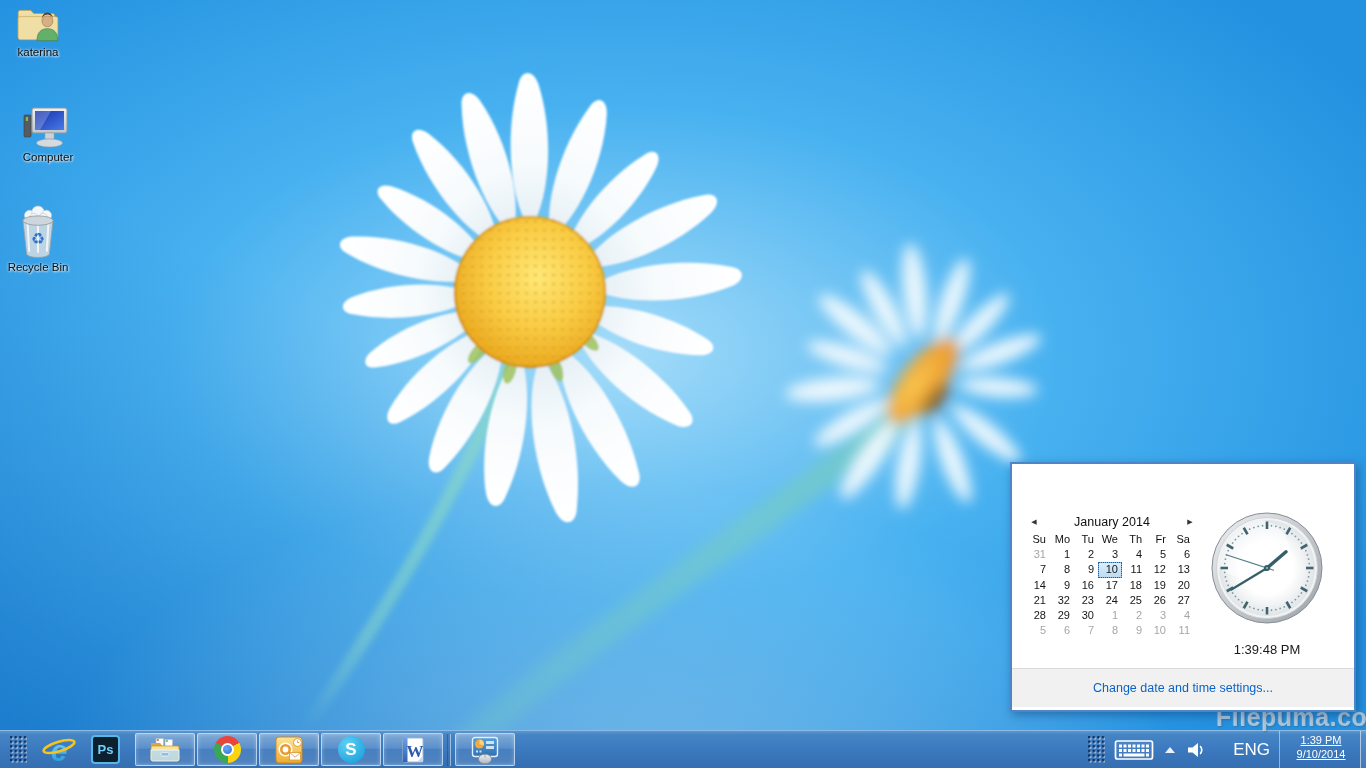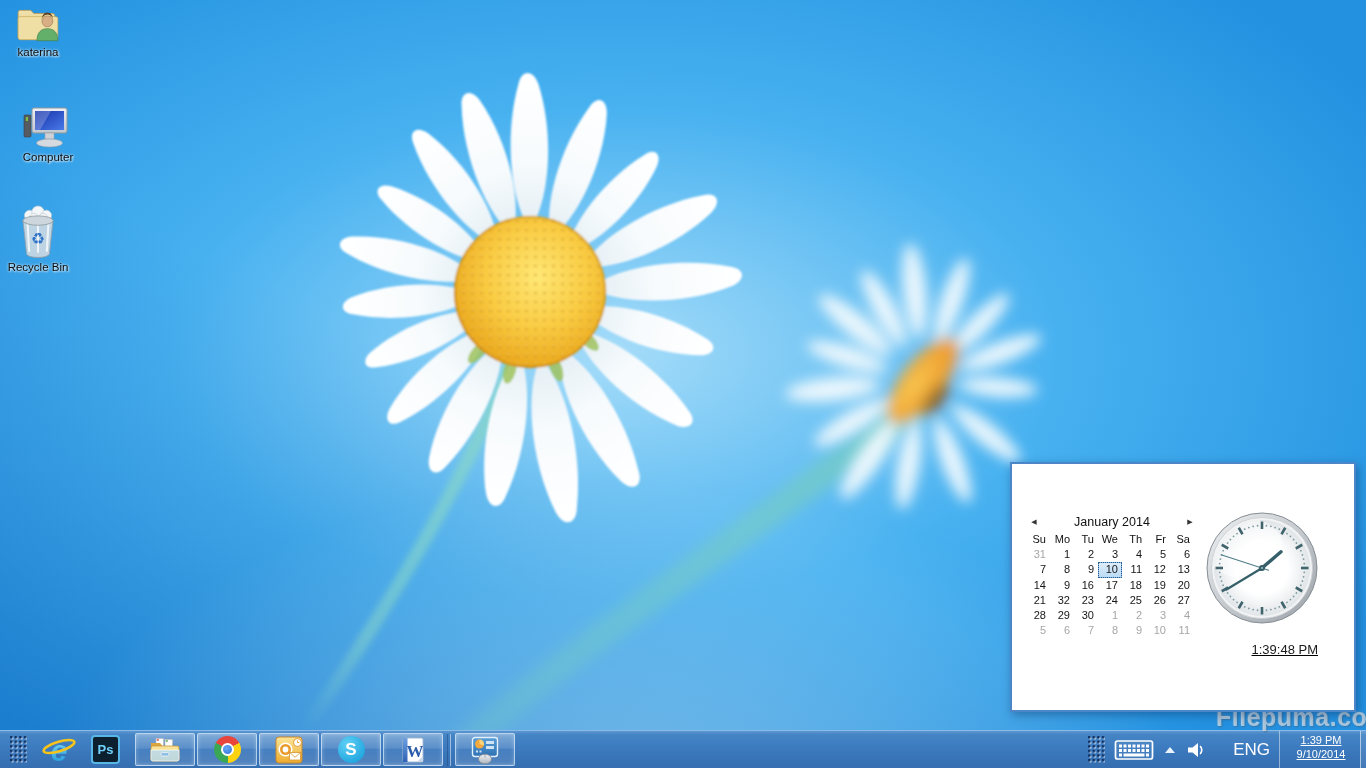--- a/index.html
+++ b/index.html
@@ -29,21 +29,21 @@
   .cal-block{position:absolute;left:14px;top:48px;width:172px;}
   .cal-nav{display:flex;align-items:center;height:20px;}
   .cal-nav .navarrow{width:16px;font-size:7px;color:#333;cursor:default;text-align:center;}
   .cal-title{flex:1;text-align:center;font-size:12.5px;color:#111;}
   .cal-grid{margin-top:0;display:grid;grid-template-columns:repeat(7,24px);grid-auto-rows:15.2px;}
   .cal-head{font-size:11px;color:#111;text-align:right;padding-right:4px;line-height:15.2px;}
   .cal-cell{font-size:11px;color:#161616;text-align:right;padding-right:4px;line-height:15.2px;}
   .cal-cell.muted{color:#a6a6a6;}
   .cal-cell.today{background:linear-gradient(#e0eefb,#b9daf4);box-shadow:inset 0 0 0 1px #7fb2e0;
                   outline:1px dotted #2a5d8f;outline-offset:-1px;border-radius:1px;}
-  .clock-block{position:absolute;left:180px;top:48px;width:126px;text-align:right;text-decoration:underline;}
+  .clock-block{position:absolute;left:192px;top:48px;width:126px;text-align:center;}
   .digital{margin-top:14px;font-size:13px;color:#1a1a1a;}
   .cp-footer{position:absolute;left:0;top:204px;width:100%;height:38px;background:#f1f1f1;
              border-top:1px solid #dadada;text-align:center;}
   .cp-link{display:inline-block;line-height:38px;font-size:12.5px;color:#0a63c9;cursor:pointer;text-decoration:none;}
 
   
   .taskbar{position:absolute;left:0;bottom:0;width:1366px;height:38px;z-index:5;
            background:linear-gradient(#5b97d2 0,#4584c4 10%,#3d7bc0 45%,#3a76ba 60%,#356fb2 100%);
            border-top:1px solid #8cbbe8;box-sizing:border-box;display:flex;align-items:center;}
   .grip{width:17px;height:27px;margin-left:10px;
@@ -407,20 +407,23 @@
           </g>
         <line id="hour-hand" x1="56" y1="58" x2="56" y2="31" stroke="#35606a" stroke-width="3.4" stroke-linecap="round" transform="rotate(49.5 56 56)"></line>
         <line id="minute-hand" x1="56" y1="59" x2="56" y2="14.5" stroke="#35606a" stroke-width="2.2" stroke-linecap="round" transform="rotate(238.8 56 56)"></line>
         <line id="second-hand" x1="56" y1="63" x2="56" y2="13" stroke="#4f7d88" stroke-width="1.1" stroke-linecap="round" transform="rotate(288 56 56)"></line>
         <circle cx="56" cy="56" r="3" fill="#35606a"></circle>
         <circle cx="56" cy="56" r="1.1" fill="#9fb7bc"></circle>
       </svg>
       <div class="digital">1:39:48 PM</div>
     </div>
 
+    <div class="cp-footer">
+      <a class="cp-link">Change date and time settings...</a>
+    </div>
   </div>
 
   <div class="taskbar">
     <div class="grip"></div>
 
     <div class="ql-icon">
       <svg width="34" height="32" viewBox="0 0 34 32">
         <defs>
             <linearGradient id="ieg" x1="0" y1="0" x2="0" y2="1">
           <stop offset="0" stop-color="#8ee4fb"></stop>

